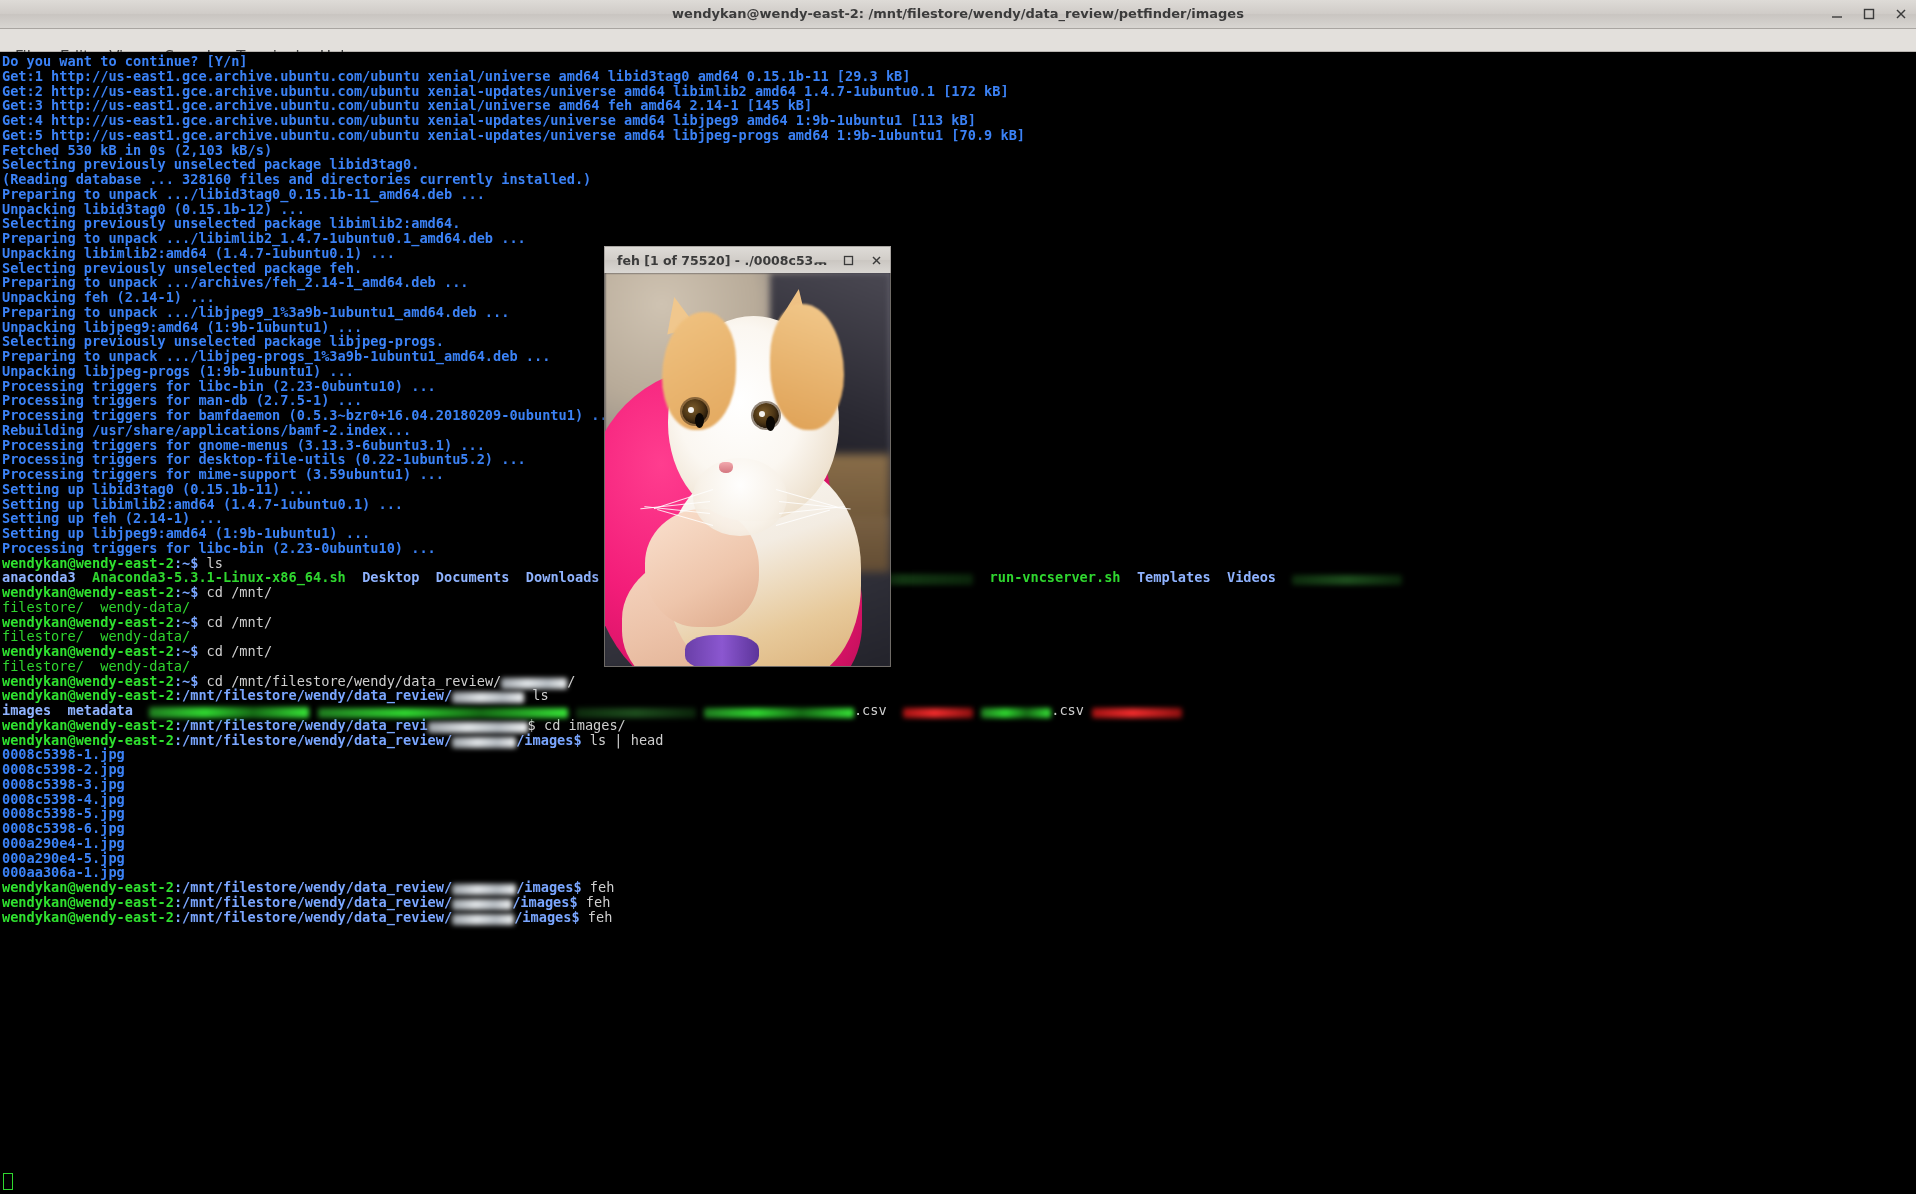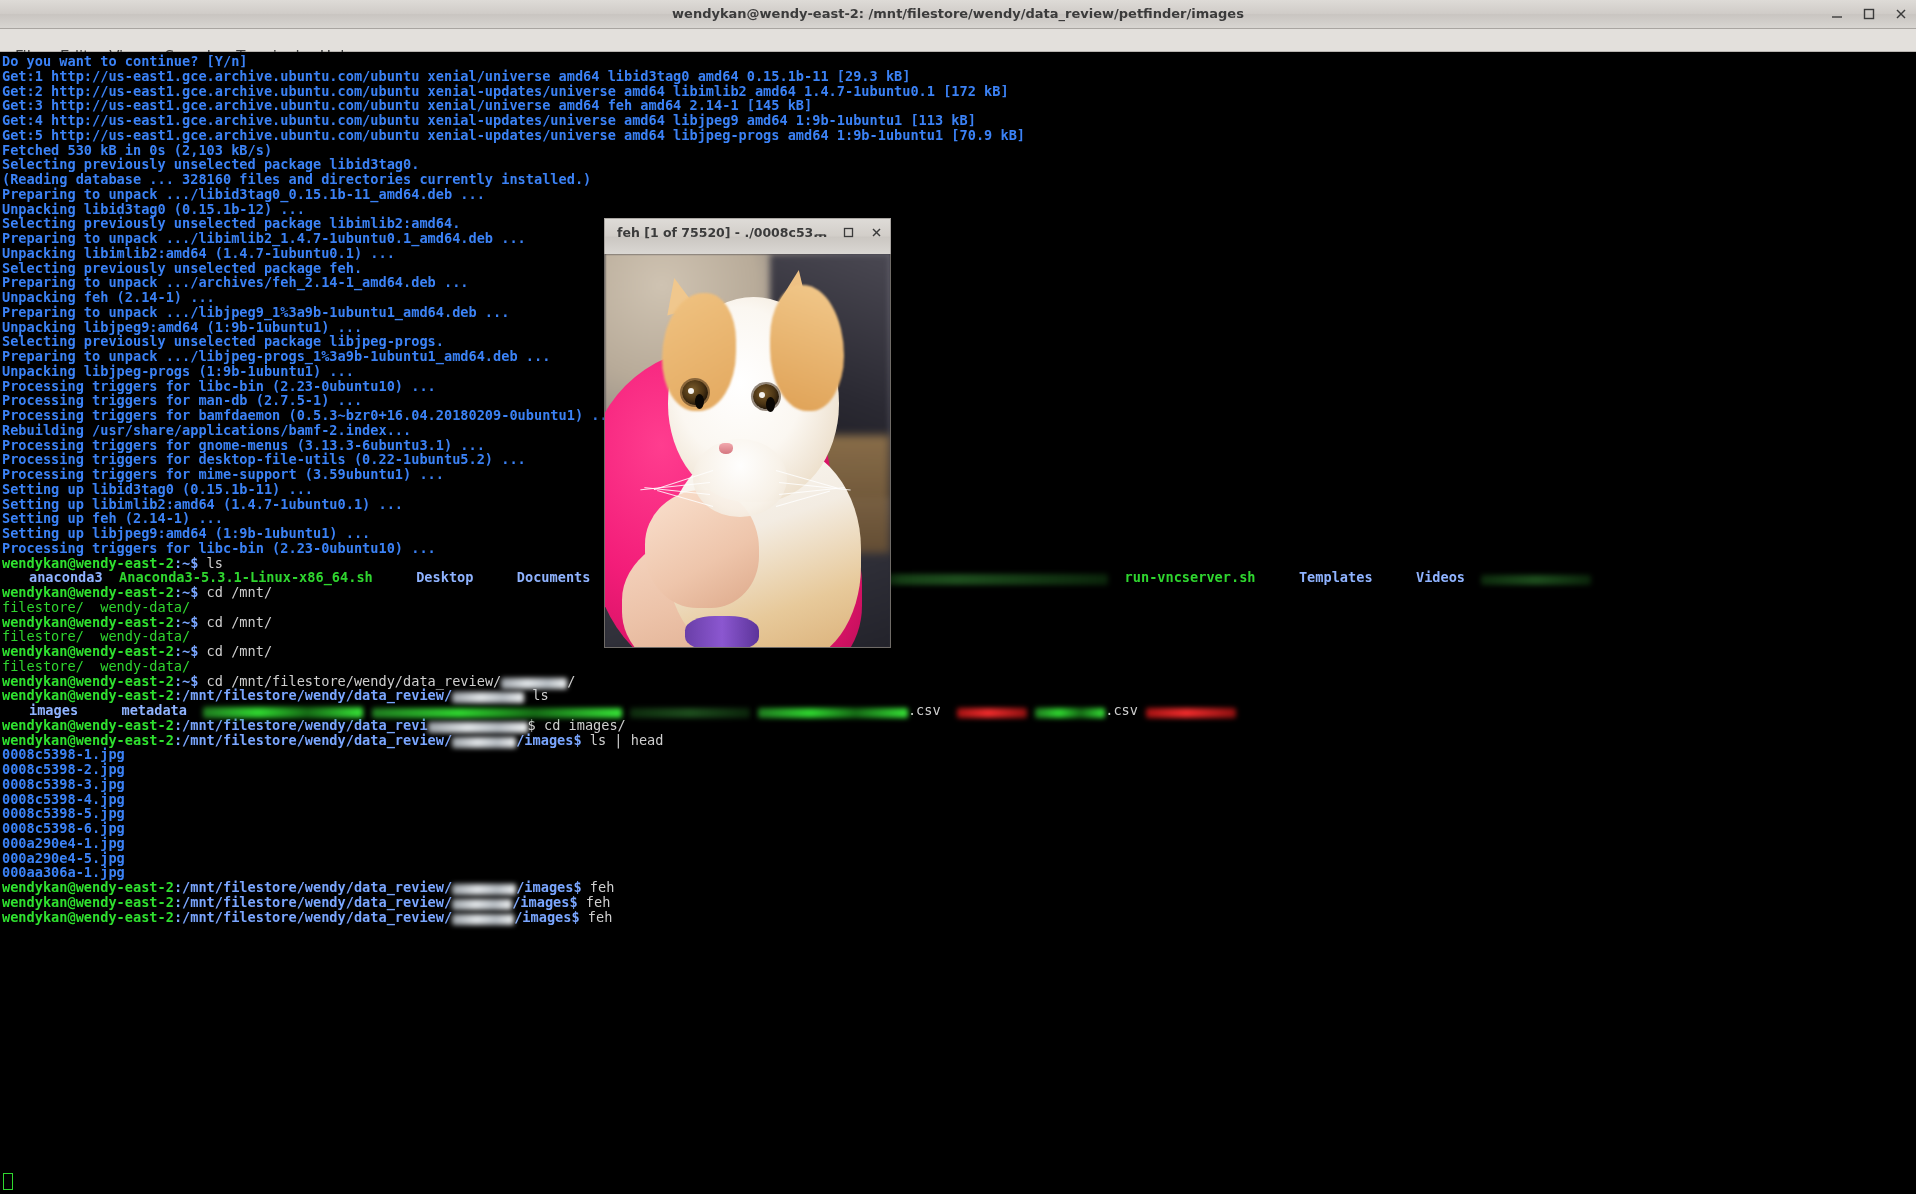--- a/index.html
+++ b/index.html
@@ -21,39 +21,39 @@
   .menu-item{font-family:"DejaVu Sans","Liberation Sans",sans-serif;font-size:15px;color:#3c3c3c;
     padding:2px 9px;border-radius:2px;margin-top:34px;}
 
   
   #terminal{flex:1 1 auto;background:#000;position:relative;overflow:hidden;
     padding:2px 0 0 2px;font-size:13.6px;line-height:14.75px;}
   .line{white-space:pre;color:#2fd62f;height:14.75px;}
   .g{color:#3b82f6;font-weight:bold;}
   .bold-green{color:#2fe02f;font-weight:bold;text-align:right;}
   .bold-blue{color:#7aa6ff;font-weight:bold;}
-  .lsdir{color:#8fb3ff;font-weight:bold;margin-left:27px;}
+  .lsdir{color:#8fb3ff;font-weight:bold;}
   .lsexec{color:#2fd62f;font-weight:bold;}
   .plain{color:#cfcfcf;}
 
   
   .blur{display:inline-block;vertical-align:-3px;filter:blur(2.6px);border-radius:2px;}
   .blur-white{background:linear-gradient(100deg,#9aa0a6,#dfe3e6 40%,#b6bcc2 70%,#f1f3f4);}
   .blur-green{background:linear-gradient(95deg,#1f7a1f,#2fd62f 35%,#156b15 65%,#37e637);}
   .blur-red{background:linear-gradient(95deg,#a11212,#ef2b2b 45%,#8b0f0f);}
   .blur-dark{background:linear-gradient(95deg,#0d2a0d,#1d4d1d 50%,#0a230a);}
 
   #cursor{position:absolute;left:3px;bottom:4px;width:8px;height:15px;border:1.4px solid #2fd62f;}
 
   
   #feh{position:absolute;left:604px;top:218px;width:287px;height:421px;
     box-shadow:0 3px 14px rgba(0,0,0,.65);}
-  #feh-titlebar{height:36px;position:relative;
+  #feh-titlebar{height:27px;position:relative;
     background:linear-gradient(to bottom,#dedbd7 0%,#d2cec9 48%,#cbc7c2 52%,#dad7d3 100%);
-    border:1px solid #a9a5a1;border-bottom:none;box-sizing:border-box;}
+    border:1px solid #a9a5a1;border-bottom:none;box-sizing:border-box;margin-top:28px;}
   #feh-title-text{position:absolute;left:12px;top:0;line-height:27px;
     font-family:"DejaVu Sans","Liberation Sans",sans-serif;font-size:12.5px;font-weight:bold;color:#3b3b3b;}
   #feh-buttons{position:absolute;right:6px;top:0;height:27px;display:flex;align-items:center;gap:14px;}
   #feh-canvas{position:relative;width:287px;height:394px;overflow:hidden;background:#2b2b33;
     border:1px solid #6f6b67;border-top:none;box-sizing:border-box;}
 
   
   #photo{position:absolute;inset:0;overflow:hidden;}
   .ph{position:absolute;}
   

